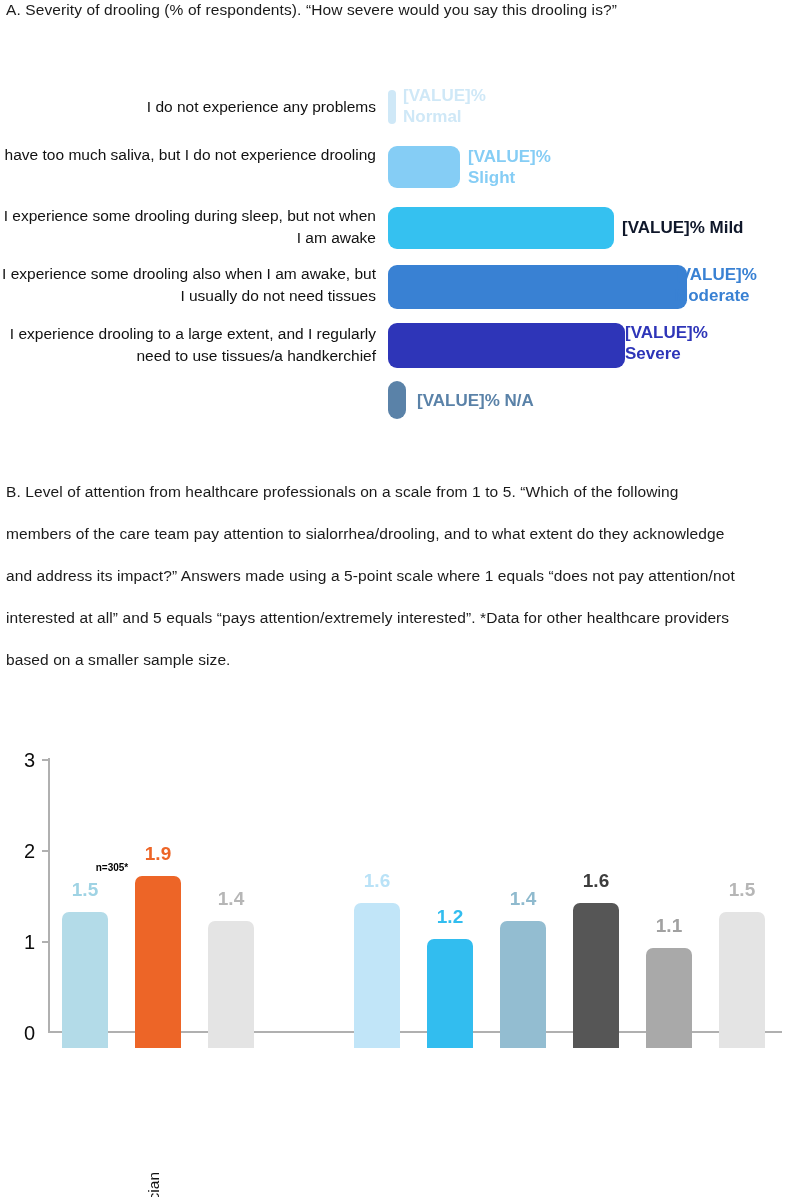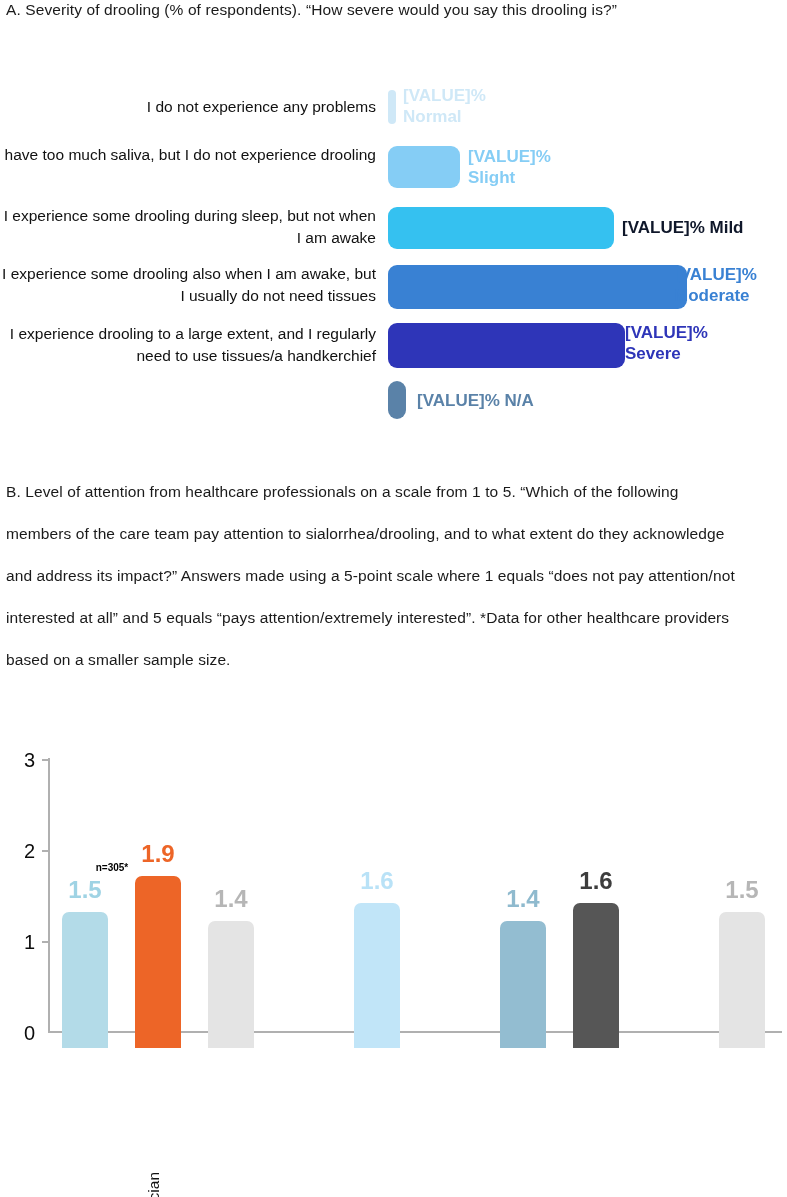--- a/index.html
+++ b/index.html
@@ -127,21 +127,21 @@
     bottom: 0;
     width: 100%;
     border-radius: 7px 7px 0 0;
   }
   .col-value {
     position: absolute;
     width: 120%;
     left: -10%;
     text-align: center;
     font-weight: bold;
-    font-size: 24px;
+    font-size: 19px;
     line-height: 20px;
     white-space: nowrap;
   }
   .col-note {
     position: absolute;
     width: 160%;
     left: -16%;
     text-align: right;
     font-weight: bold;
     font-size: 10px;
@@ -242,33 +242,43 @@
 
   </div>
 
 
   <div class="col-wrap" style="left:354px; bottom:149px; width:46px; height:151px;">
     <div class="col-bar" style="height:145px; background:#c1e5f8;"></div>
     <div class="col-value" style="top:-26px; color:#b9e2f7;">1.6</div>
 
   </div>
 
+  <div class="col-wrap" style="left:427px; bottom:149px; width:46px; height:115px;">
+    <div class="col-bar" style="height:109px; background:#32bdef;"></div>
+    <div class="col-value" style="top:-26px; color:#32bdef;">1.2</div>
+
+  </div>
 
   <div class="col-wrap" style="left:500px; bottom:149px; width:46px; height:133px;">
     <div class="col-bar" style="height:127px; background:#93bdd1;"></div>
     <div class="col-value" style="top:-26px; color:#8fbace;">1.4</div>
 
   </div>
 
   <div class="col-wrap" style="left:573px; bottom:149px; width:46px; height:151px;">
     <div class="col-bar" style="height:145px; background:#565656;"></div>
     <div class="col-value" style="top:-26px; color:#3d3d3d;">1.6</div>
 
   </div>
 
+  <div class="col-wrap" style="left:646px; bottom:149px; width:46px; height:106px;">
+    <div class="col-bar" style="height:100px; background:#a9a9a9;"></div>
+    <div class="col-value" style="top:-26px; color:#a1a1a1;">1.1</div>
+
+  </div>
 
   <div class="col-wrap" style="left:719px; bottom:149px; width:46px; height:142px;">
     <div class="col-bar" style="height:136px; background:#e4e4e4;"></div>
     <div class="col-value" style="top:-26px; color:#b6b6b6;">1.5</div>
 
   </div>
 
 </div>
 
 </body></html>

